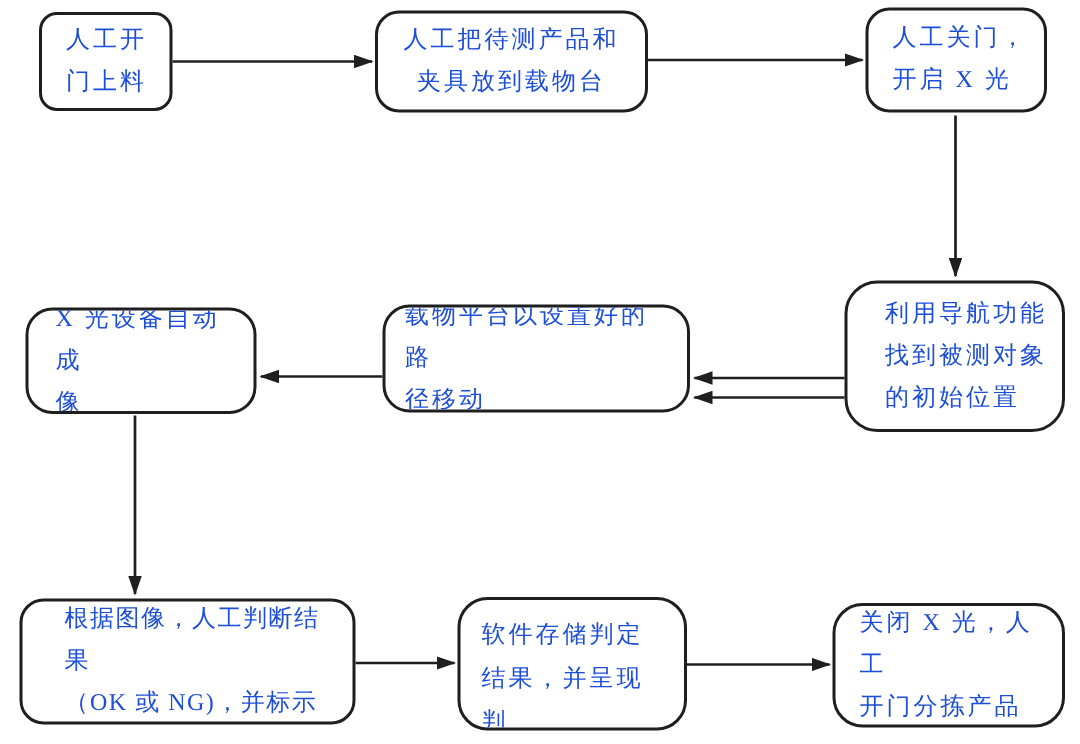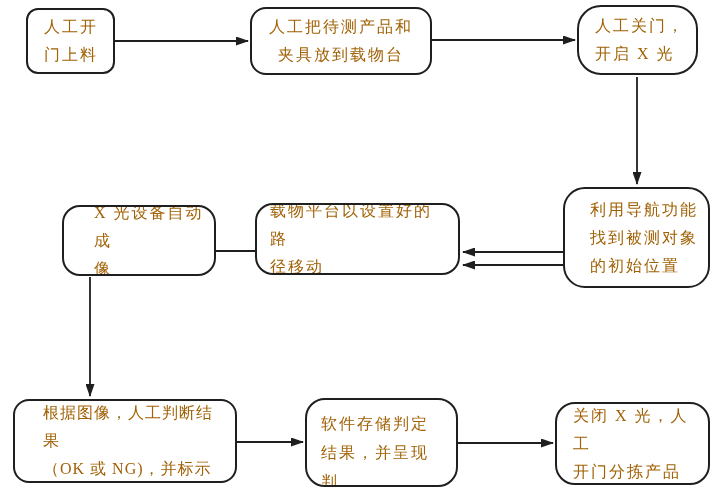--- a/index.html
+++ b/index.html
@@ -14,21 +14,21 @@
   .edges line{stroke:#1f1f1f;stroke-width:1.8;}
   .edges marker path{fill:#1f1f1f;}
   .node{
     position:absolute;
     box-sizing:border-box;
     background:#ffffff;
     border:2px solid #1f1f1f;
     border-radius:16px;
     display:flex;
     align-items:center;
-    color:#a16207;
+    color:#1d4ed8;
     font-size:16px;
     line-height:28px;
     letter-spacing:2px;
     padding:4px 10px 4px 16px;
     overflow:hidden;
   }
   .node span{white-space:pre-line;}
   .node.center{justify-content:center;text-align:center;padding-left:10px;}
   .node.tight{letter-spacing:1px;}
   .node.top{align-items:flex-start;padding-top:9px;line-height:29px;}
@@ -58,37 +58,37 @@
   <div class="node" style="left:26px;top:8px;width:89px;height:66px;border-radius:12px;">
     <span>人工开
 门上料</span>
   </div>
 
   <div class="node center" style="left:250px;top:7px;width:182px;height:68px;font-family:Liberation Serif, serif;">
     <span>人工把待测产品和
 夹具放到载物台</span>
   </div>
 
-  <div class="node" style="left:577px;top:5px;width:121px;height:70px;border-radius:24px;">
+  <div class="node" style="left:577px;top:5px;width:121px;height:70px;">
     <span>人工关门，
 开启 X 光</span>
   </div>
 
   <div class="node" style="left:563px;top:187px;width:147px;height:101px;border-radius:22px;justify-content:flex-end;">
     <span>利用导航功能
 找到被测对象
 的初始位置</span>
   </div>
 
   <div class="node" style="left:255px;top:203px;width:205px;height:72px;border-radius:18px;padding-left:13px;">
     <span>载物平台以设置好的路
 径移动</span>
   </div>
 
-  <div class="node" style="left:17px;top:205px;width:154px;height:71px;border-radius:18px;padding-left:30px;margin-left:45px;">
+  <div class="node" style="left:17px;top:205px;width:154px;height:71px;border-radius:18px;padding-left:18px;">
     <span>X 光设备自动成
 像</span>
   </div>
 
   <div class="node tight" style="left:13px;top:399px;width:224px;height:84px;padding-left:28px;">
     <span>根据图像，人工判断结果
 （OK 或 NG)，并标示</span>
   </div>
 
   <div class="node top" style="left:305px;top:398px;width:153px;height:89px;border-radius:20px;padding-left:14px;">

